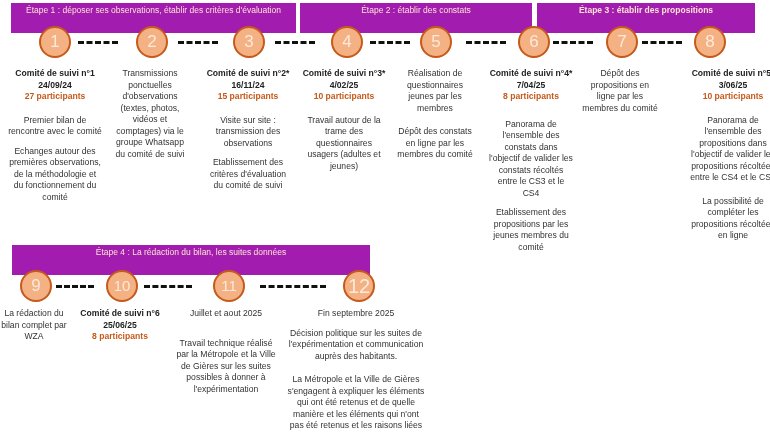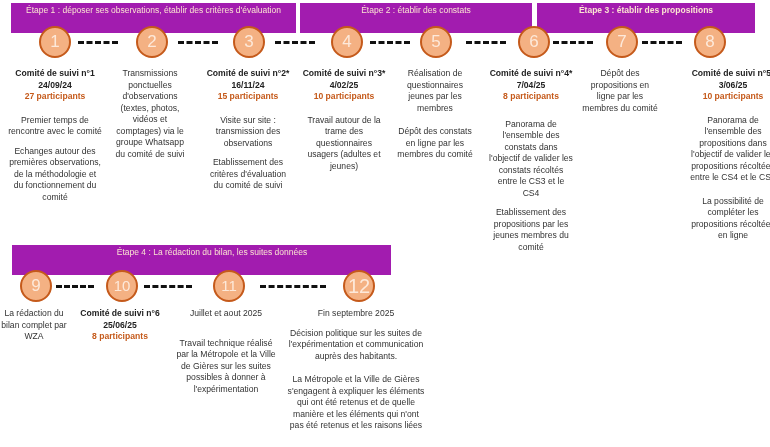--- a/index.html
+++ b/index.html
@@ -11,21 +11,21 @@
   .col .b{font-weight:bold;color:#222;}
   .col .o{font-weight:bold;color:#c55a1b;}
   .col p{margin:0 0 8px 0;}
 </style>
 </head>
 <body>
 
 <div class="banner" style="left:11px;top:3px;width:285px;">Étape 1 : déposer ses observations, établir des critères d'évaluation</div>
 <div class="banner" style="left:300px;top:3px;width:232px;">Étape 2 : établir des constats</div>
 <div class="banner" style="left:537px;top:3px;width:218px;font-weight:bold;">Étape 3 : établir des propositions</div>
-<div class="banner" style="left:12px;top:245px;width:358px;padding-left:21px;">Étape 4 : La rédaction du bilan, les suites données</div>
+<div class="banner" style="left:12px;top:245px;width:358px;">Étape 4 : La rédaction du bilan, les suites données</div>
 
 <div class="circle" style="left:39px;top:26px;">1</div>
 <div class="circle" style="left:136px;top:26px;">2</div>
 <div class="circle" style="left:233px;top:26px;">3</div>
 <div class="circle" style="left:331px;top:26px;">4</div>
 <div class="circle" style="left:420px;top:26px;">5</div>
 <div class="circle" style="left:518px;top:26px;">6</div>
 <div class="circle" style="left:606px;top:26px;">7</div>
 <div class="circle" style="left:694px;top:26px;">8</div>
 
@@ -34,21 +34,21 @@
 <div class="dash" style="left:275px;top:41px;width:40px;"></div>
 <div class="dash" style="left:370px;top:41px;width:40px;"></div>
 <div class="dash" style="left:466px;top:41px;width:40px;"></div>
 <div class="dash" style="left:553px;top:41px;width:40px;"></div>
 <div class="dash" style="left:642px;top:41px;width:40px;"></div>
 
 <div class="col" style="left:8px;top:68px;width:94px;">
   <div class="b">Comité de suivi n°1</div>
   <div class="b">24/09/24</div>
   <p class="o" style="margin-bottom:12px">27 participants</p>
-  <p>Premier temps de rencontre avec le comité</p>
+  <p>Premier bilan de rencontre avec le comité</p>
   <p>Echanges autour des premières observations, de la méthodologie et du fonctionnement du comité</p>
 </div>
 <div class="col" style="left:114px;top:68px;width:72px;">
   <p>Transmissions ponctuelles d'observations (textes, photos, vidéos et comptages) via le groupe Whatsapp du comité de suivi</p>
 </div>
 <div class="col" style="left:206px;top:68px;width:84px;">
   <div class="b">Comité de suivi n°2*</div>
   <div class="b">16/11/24</div>
   <p class="o" style="margin-bottom:12px">15 participants</p>
   <p>Visite sur site : transmission des observations</p>

